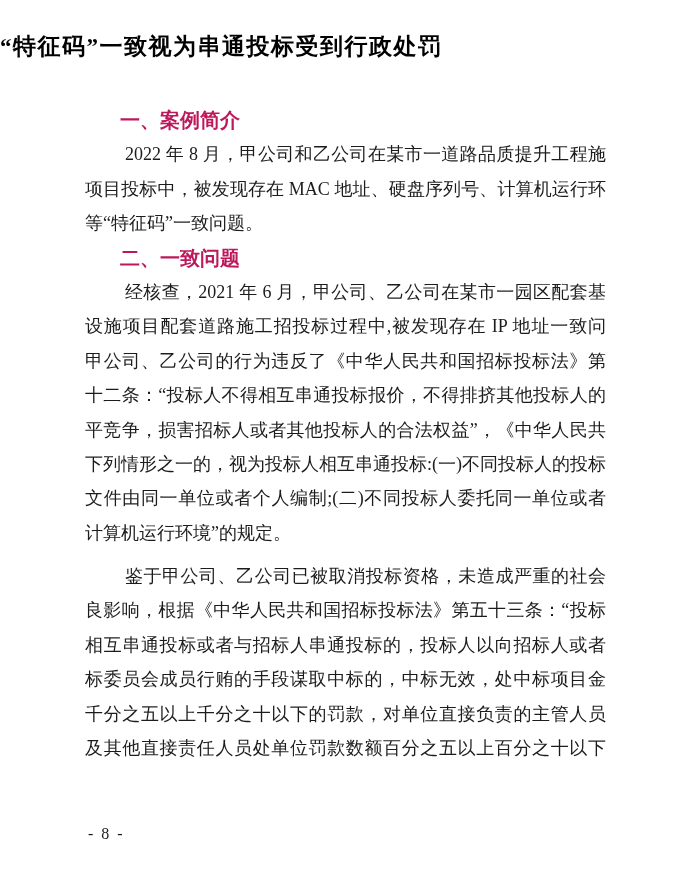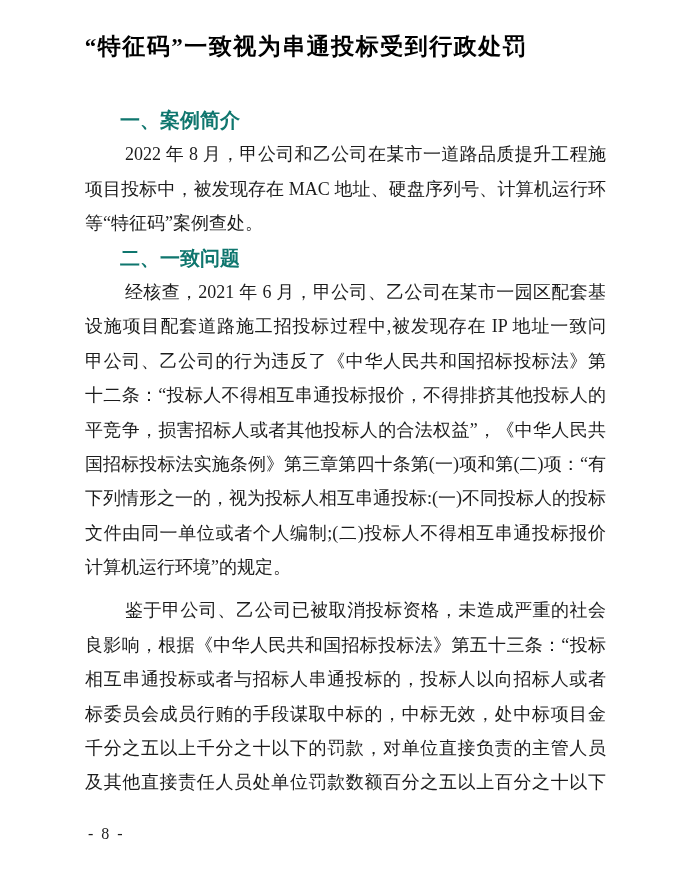--- a/index.html
+++ b/index.html
@@ -14,41 +14,40 @@
     background: #ffffff;
     color: #1c1c1c;
     font-family: "Liberation Serif", "DejaVu Serif", serif;
     overflow: hidden;
   }
   .doc-title {
     position: absolute;
     top: 30px;
     left: 0;
     width: 612px;
-    text-align: center;
     font-size: 23px;
     font-weight: bold;
     letter-spacing: 1.5px;
     line-height: 34px;
     color: #000000;
   }
   .content {
     position: absolute;
     top: 103px;
     left: 85px;
     width: 521px;
   }
   .sec-heading {
     font-family: "Liberation Sans", "DejaVu Sans", sans-serif;
     font-weight: bold;
     font-size: 20px;
     line-height: 34.4px;
     height: 34.4px;
     padding-left: 35px;
-    color: #0f766e;
+    color: #be185d;
     white-space: nowrap;
   }
   .ln {
     font-size: 18px;
     line-height: 34.4px;
     height: 34.4px;
     text-align: justify;
     text-align-last: justify;
     overflow: hidden;
   }
@@ -72,36 +71,35 @@
 
   <div class="doc-title">“特征码”一致视为串通投标受到行政处罚</div>
 
   <div class="content">
 
     <div>
       <div class="sec-heading">一、案例简介</div>
       <div class="para">
         <div class="ln first">2022 年 8 月，甲公司和乙公司在某市一道路品质提升工程施工</div>
         <div class="ln">项目投标中，被发现存在 MAC 地址、硬盘序列号、计算机运行环境</div>
-        <div class="ln last">等“特征码”案例查处。</div>
+        <div class="ln last">等“特征码”一致问题。</div>
       </div>
     </div>
 
     <div>
       <div class="sec-heading">二、一致问题</div>
 
       <div class="para">
         <div class="ln first">经核查，2021 年 6 月，甲公司、乙公司在某市一园区配套基础</div>
         <div class="ln">设施项目配套道路施工招投标过程中,被发现存在 IP 地址一致问题。</div>
         <div class="ln">甲公司、乙公司的行为违反了《中华人民共和国招标投标法》第三</div>
         <div class="ln">十二条：“投标人不得相互串通投标报价，不得排挤其他投标人的公</div>
         <div class="ln">平竞争，损害招标人或者其他投标人的合法权益”，《中华人民共和</div>
-        <div class="ln">国招标投标法实施条例》第三章第四十条第(一)项和第(二)项：“有</div>
         <div class="ln">下列情形之一的，视为投标人相互串通投标:(一)不同投标人的投标</div>
-        <div class="ln">文件由同一单位或者个人编制;(二)投标人不得相互串通投标报价</div>
+        <div class="ln">文件由同一单位或者个人编制;(二)不同投标人委托同一单位或者</div>
         <div class="ln last">计算机运行环境”的规定。</div>
       </div>
 
       <div class="para extra-gap">
         <div class="ln first">鉴于甲公司、乙公司已被取消投标资格，未造成严重的社会不</div>
         <div class="ln">良影响，根据《中华人民共和国招标投标法》第五十三条：“投标人</div>
         <div class="ln">相互串通投标或者与招标人串通投标的，投标人以向招标人或者评</div>
         <div class="ln">标委员会成员行贿的手段谋取中标的，中标无效，处中标项目金额</div>
         <div class="ln">千分之五以上千分之十以下的罚款，对单位直接负责的主管人员以</div>
         <div class="ln last">及其他直接责任人员处单位罚款数额百分之五以上百分之十以下的</div>

